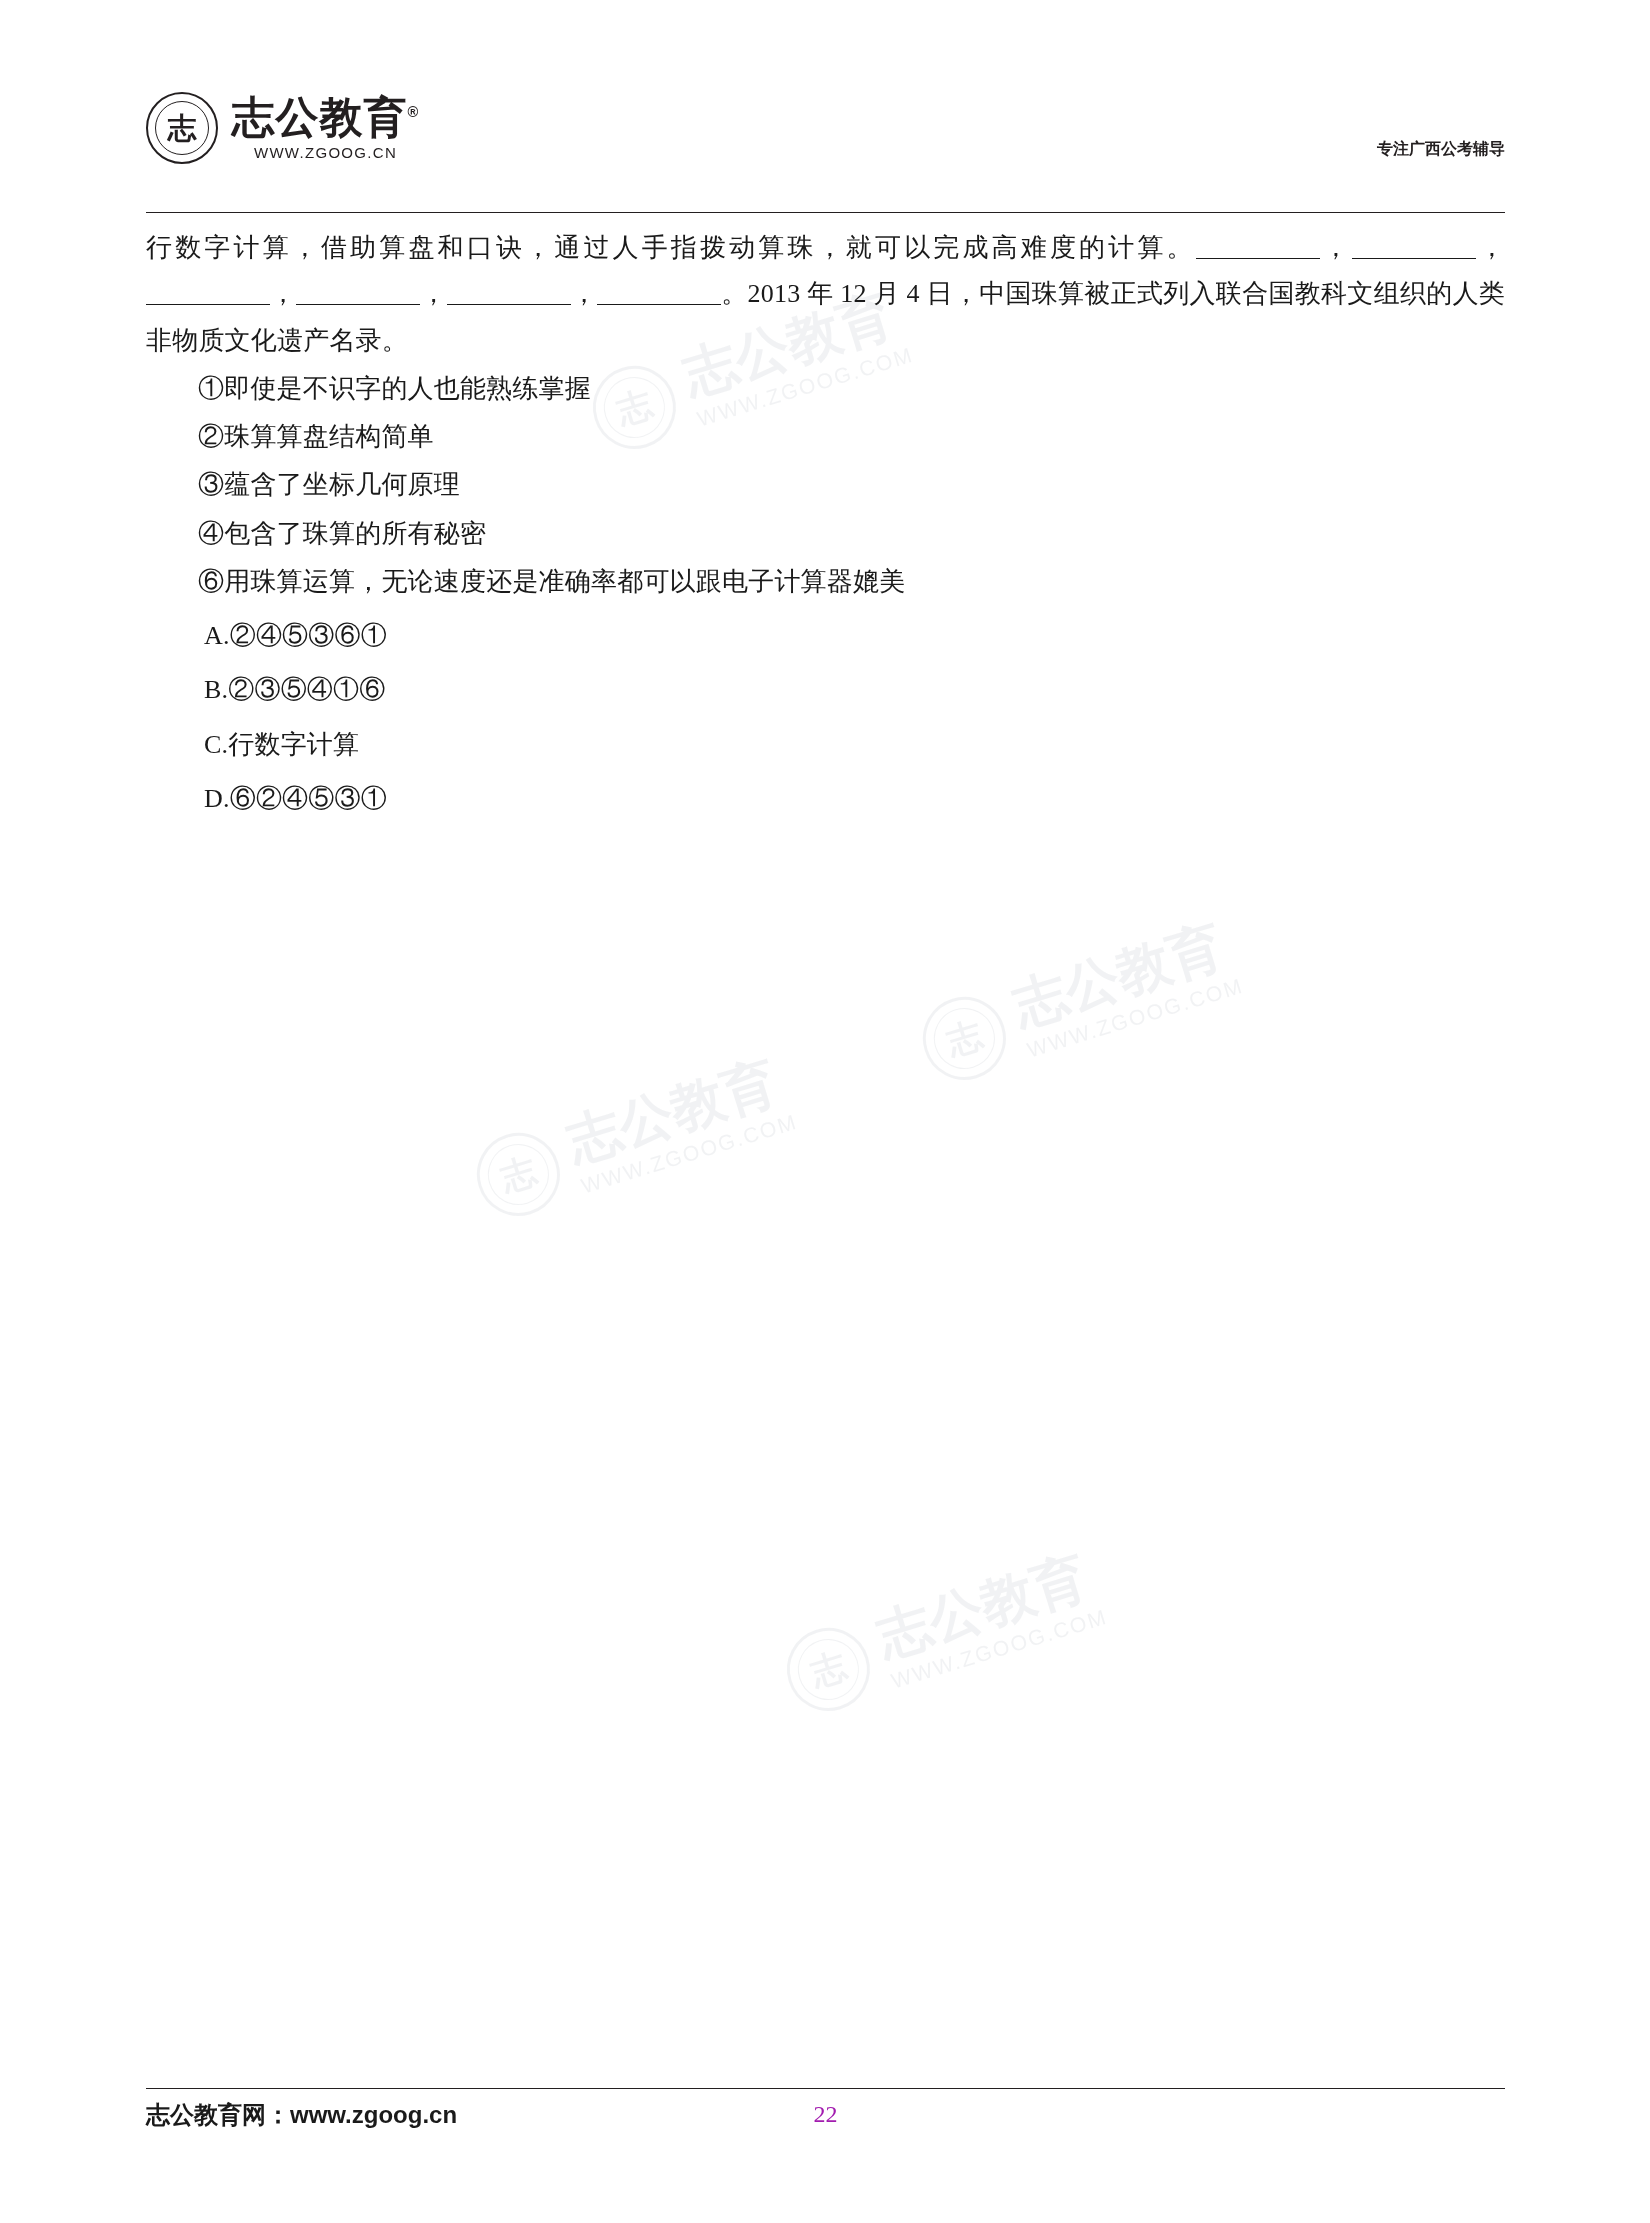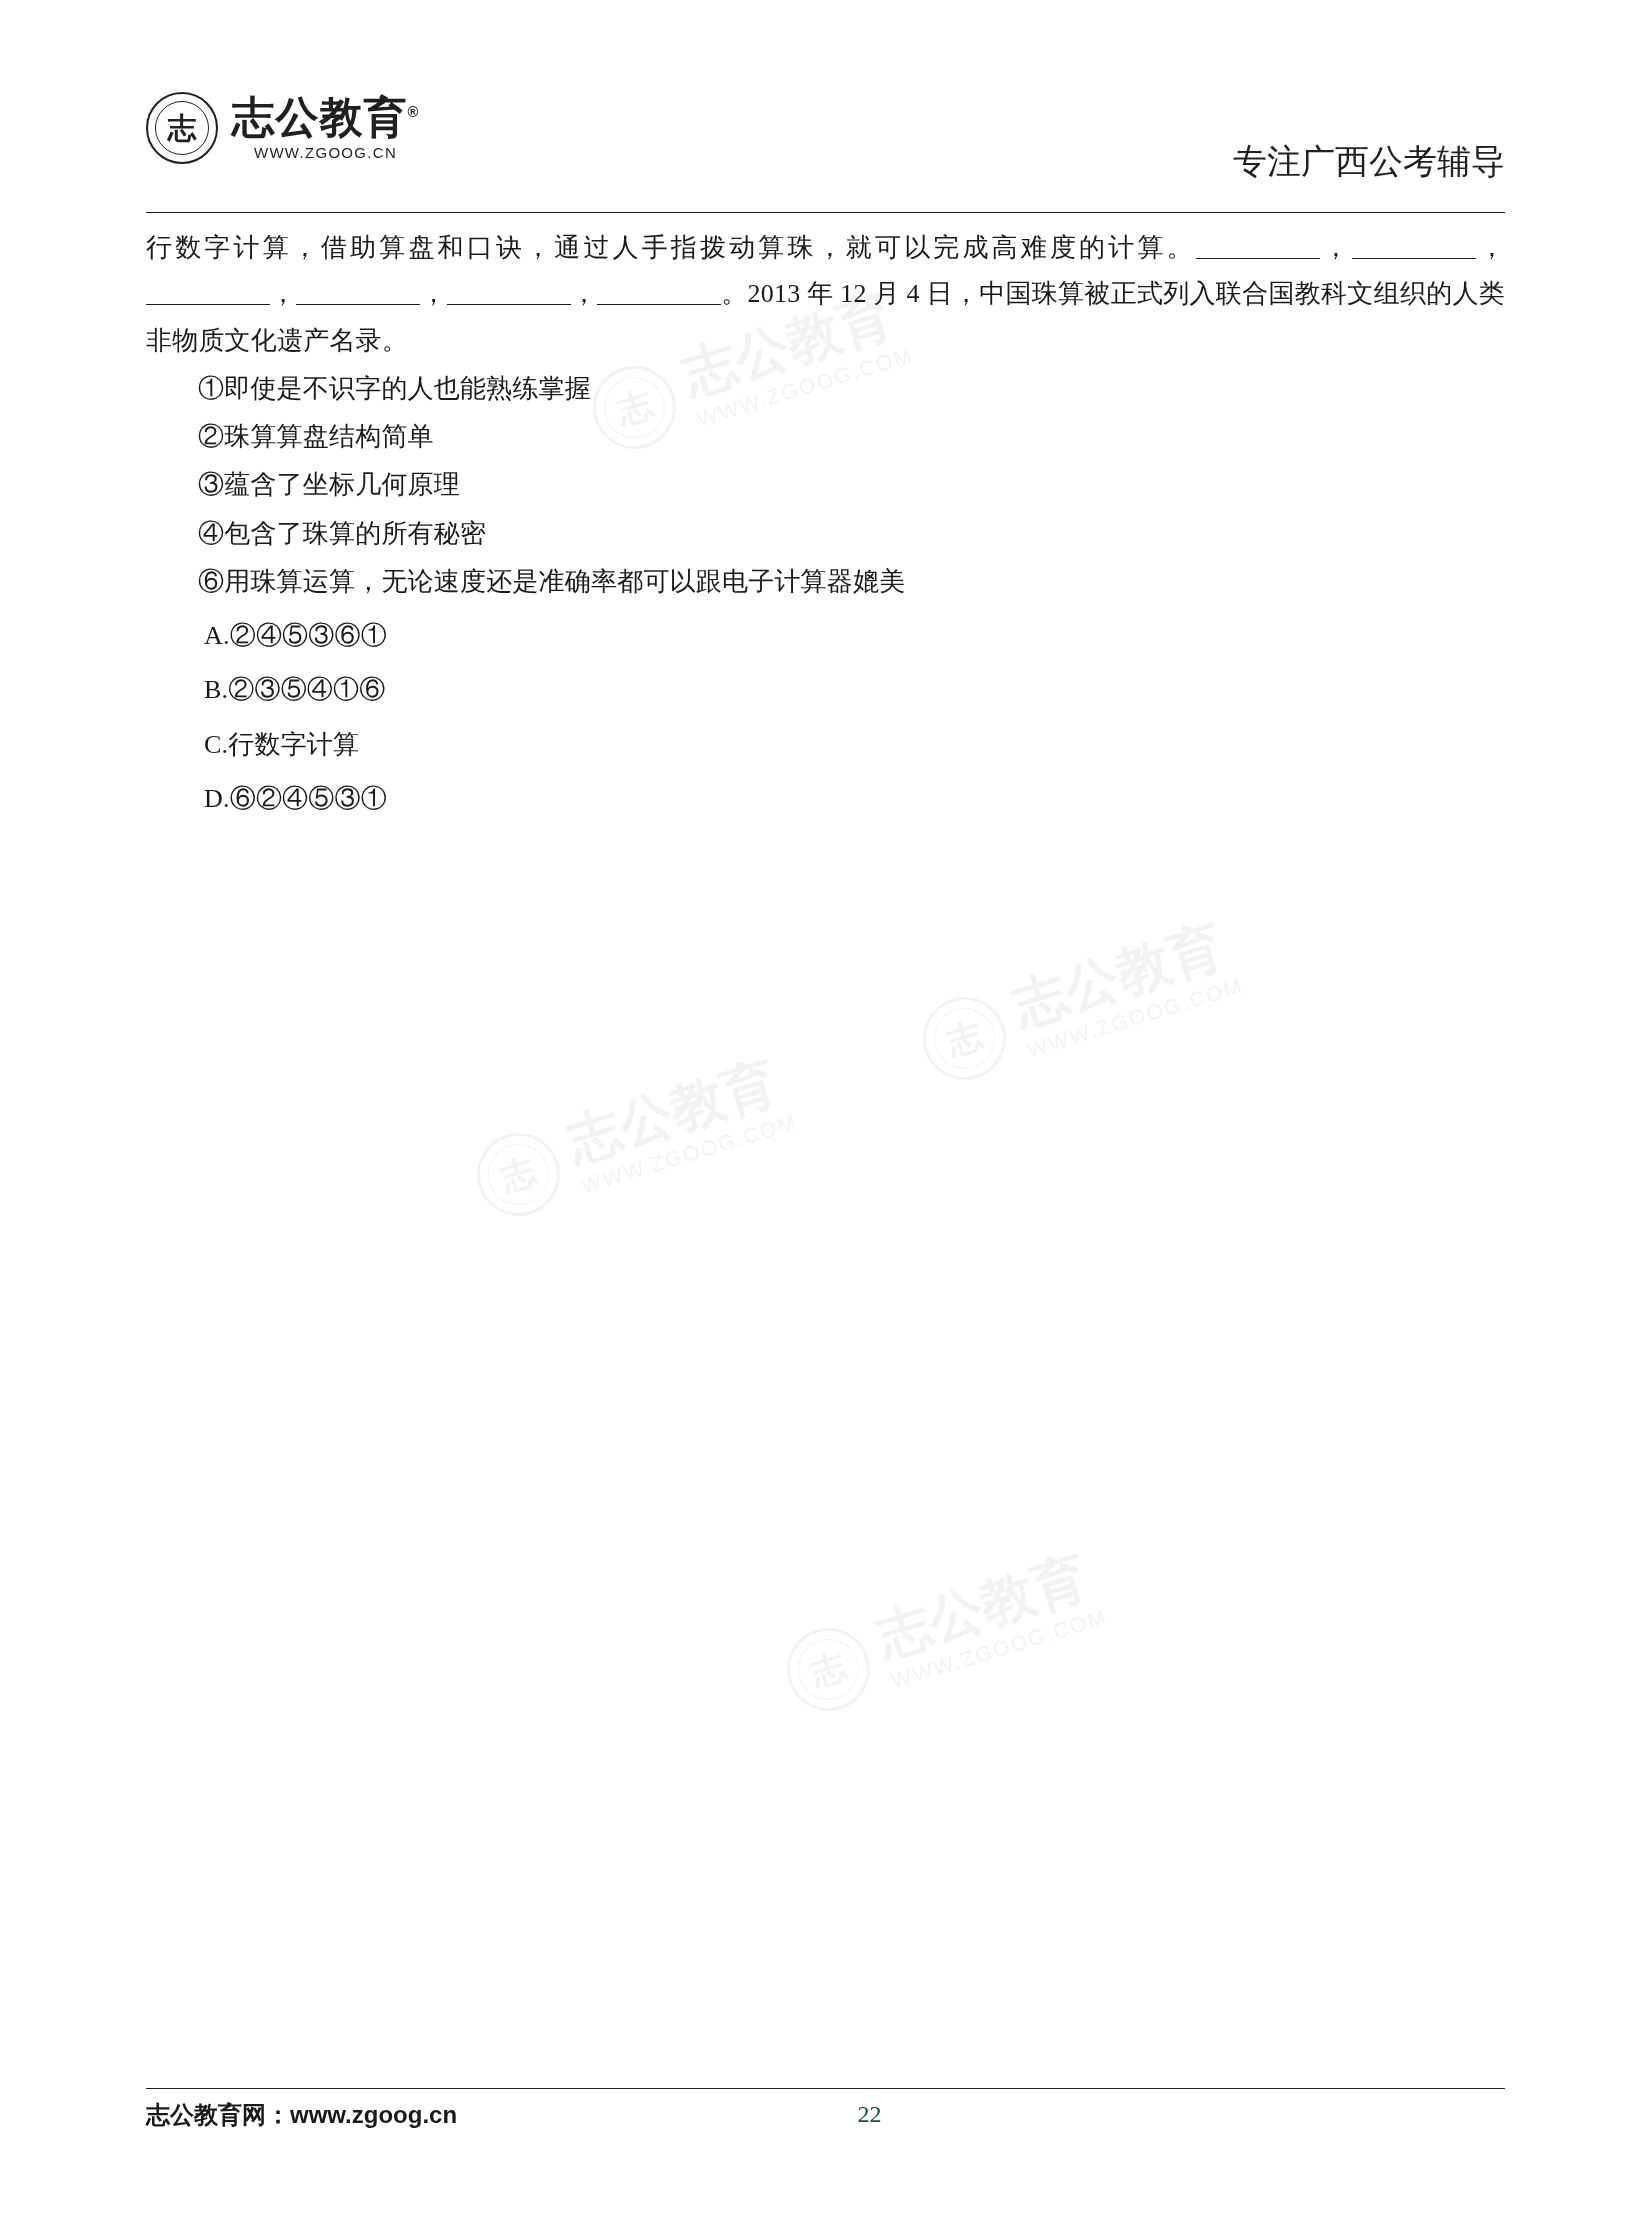--- a/index.html
+++ b/index.html
@@ -89,22 +89,22 @@
     color: #231f20;
     letter-spacing: 1.3px;
     margin-top: 3.9px;
     white-space: nowrap;
   }
   .header-slogan {
     position: absolute;
     right: 0;
     top: 47px;
     font-family: "Liberation Sans", sans-serif;
-    font-size: 34px;
-    font-weight: normal;
+    font-size: 16px;
+    font-weight: bold;
     color: #231f20;
     white-space: nowrap;
   }
   .header-rule {
     position: absolute;
     left: 146px;
     right: 146px;
     top: 212px;
     height: 1px;
     background: #231f20;
@@ -228,22 +228,21 @@
     font-weight: bold;
     color: #1a1a1a;
     white-space: nowrap;
   }
   .footer-page {
     position: absolute;
     left: 50%;
     transform: translateX(-50%);
     top: 1.9px;
     font-size: 24px;
-    color: #14532d;
-    margin-left: 44px;
+    color: #a21caf;
   }
 </style>
 </head>
 <body>
 
 <div class="page">
 
   <div class="header">
     <div class="logo-block">
       <div class="logo-seal">

